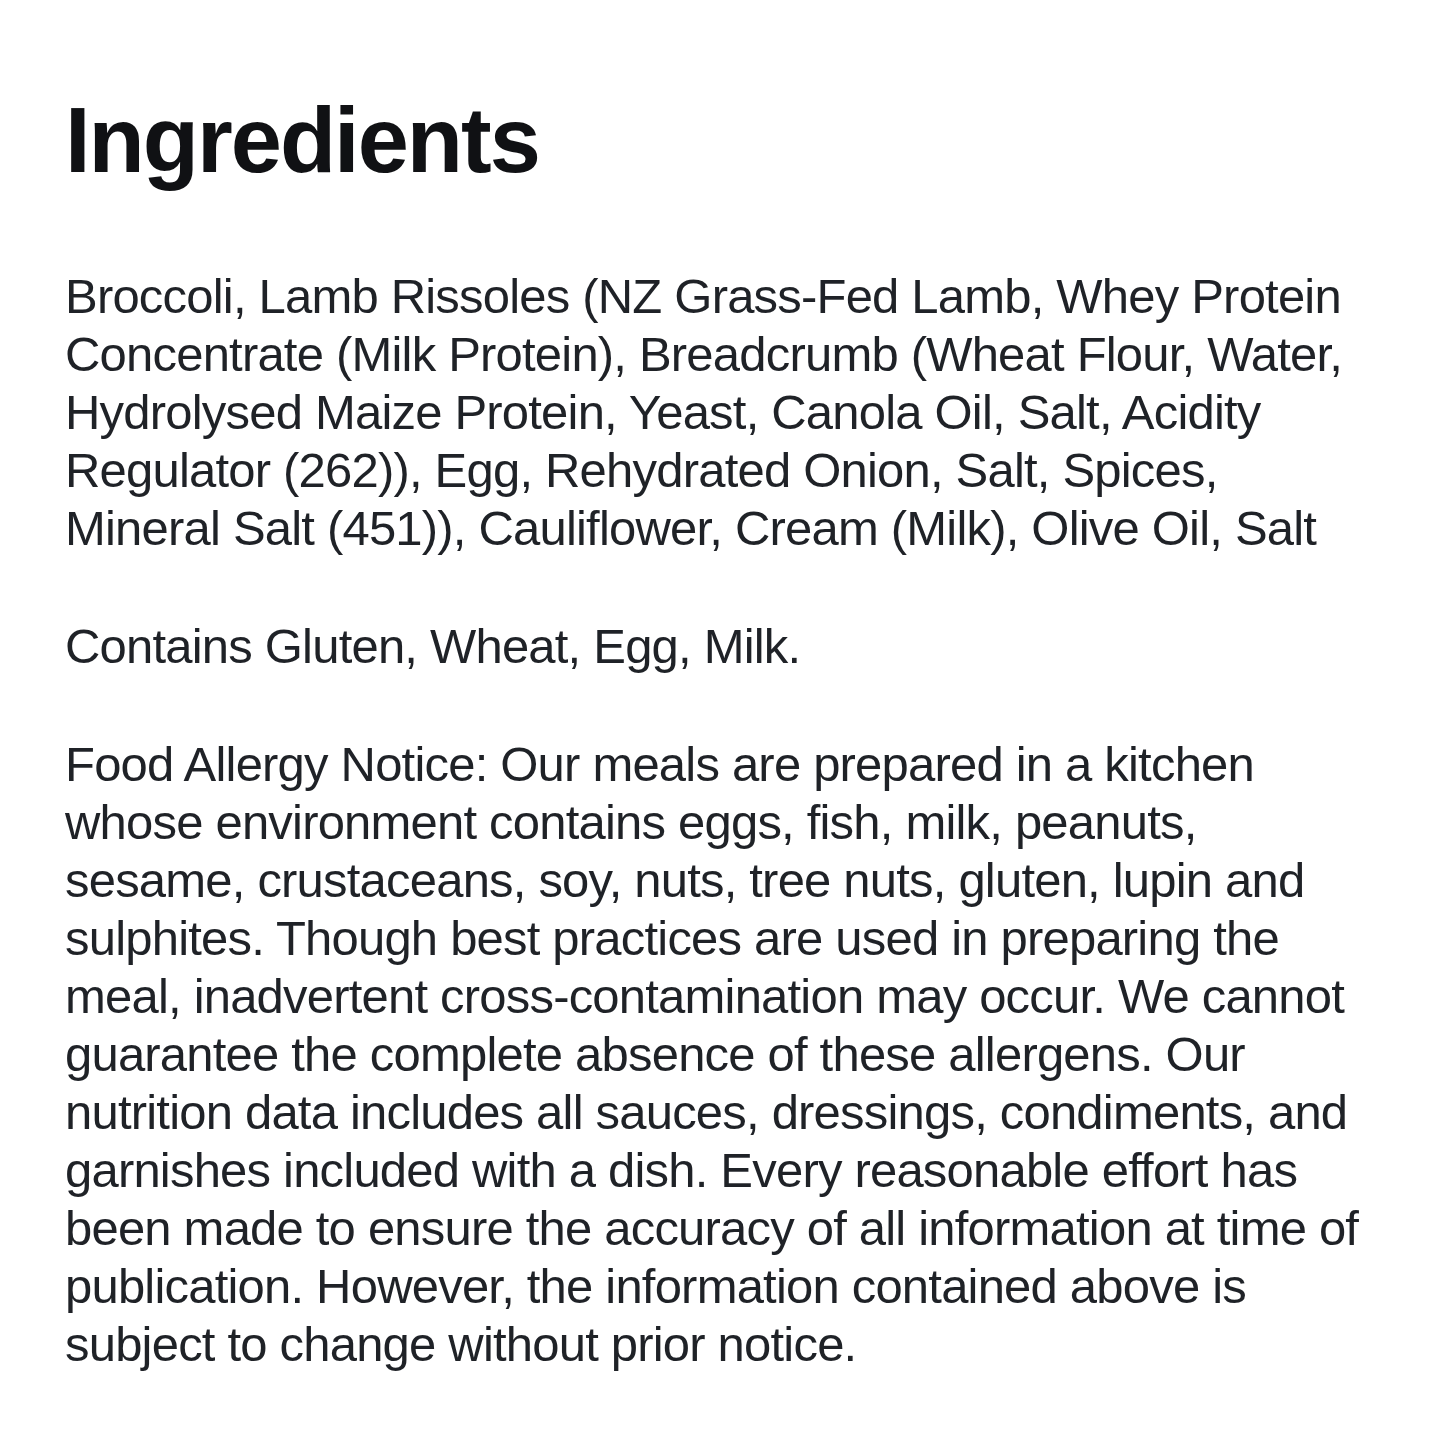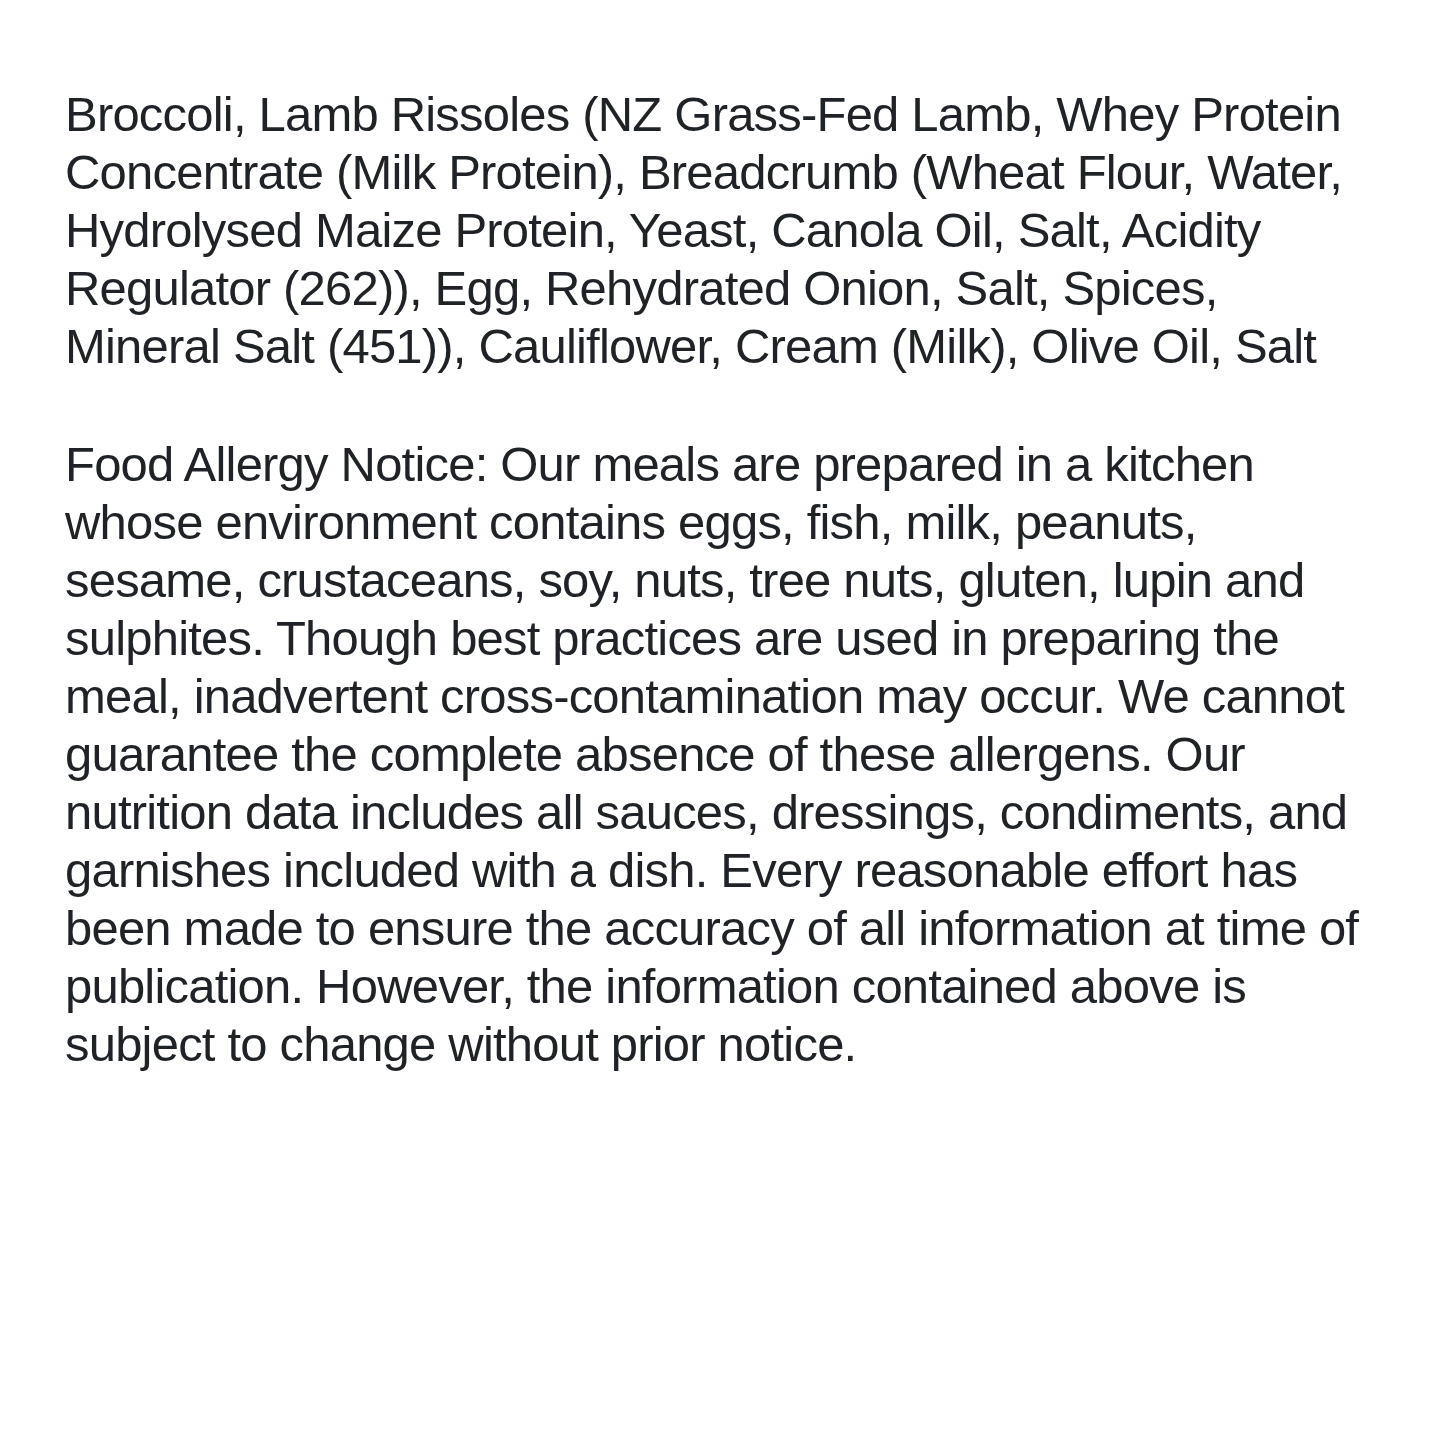--- a/index.html
+++ b/index.html
@@ -39,18 +39,20 @@
     line-height: 58px;
     font-weight: 400;
     letter-spacing: -0.8px;
     color: var(--body-color);
   }
 </style>
 </head>
 <body>
 
 <main class="ingredients-section">
+  <h1 class="section-title">Ingredients</h1>
 
   <p class="body-text">Broccoli, Lamb Rissoles (NZ Grass-Fed Lamb, Whey Protein Concentrate (Milk Protein), Breadcrumb (Wheat Flour, Water, Hydrolysed Maize Protein, Yeast, Canola Oil, Salt, Acidity Regulator (262)), Egg, Rehydrated Onion, Salt, Spices, Mineral Salt (451)), Cauliflower, Cream (Milk), Olive Oil, Salt</p>
 
+  <p class="body-text">Contains Gluten, Wheat, Egg, Milk.</p>
 
   <p class="body-text">Food Allergy Notice: Our meals are prepared in a kitchen whose environment contains eggs, fish, milk, peanuts, sesame, crustaceans, soy, nuts, tree nuts, gluten, lupin and sulphites. Though best practices are used in preparing the meal, inadvertent cross-contamination may occur. We cannot guarantee the complete absence of these allergens. Our nutrition data includes all sauces, dressings, condiments, and garnishes included with a dish. Every reasonable effort has been made to ensure the accuracy of all information at time of publication. However, the information contained above is subject to change without prior notice.</p>
 </main>
 
 </body></html>

